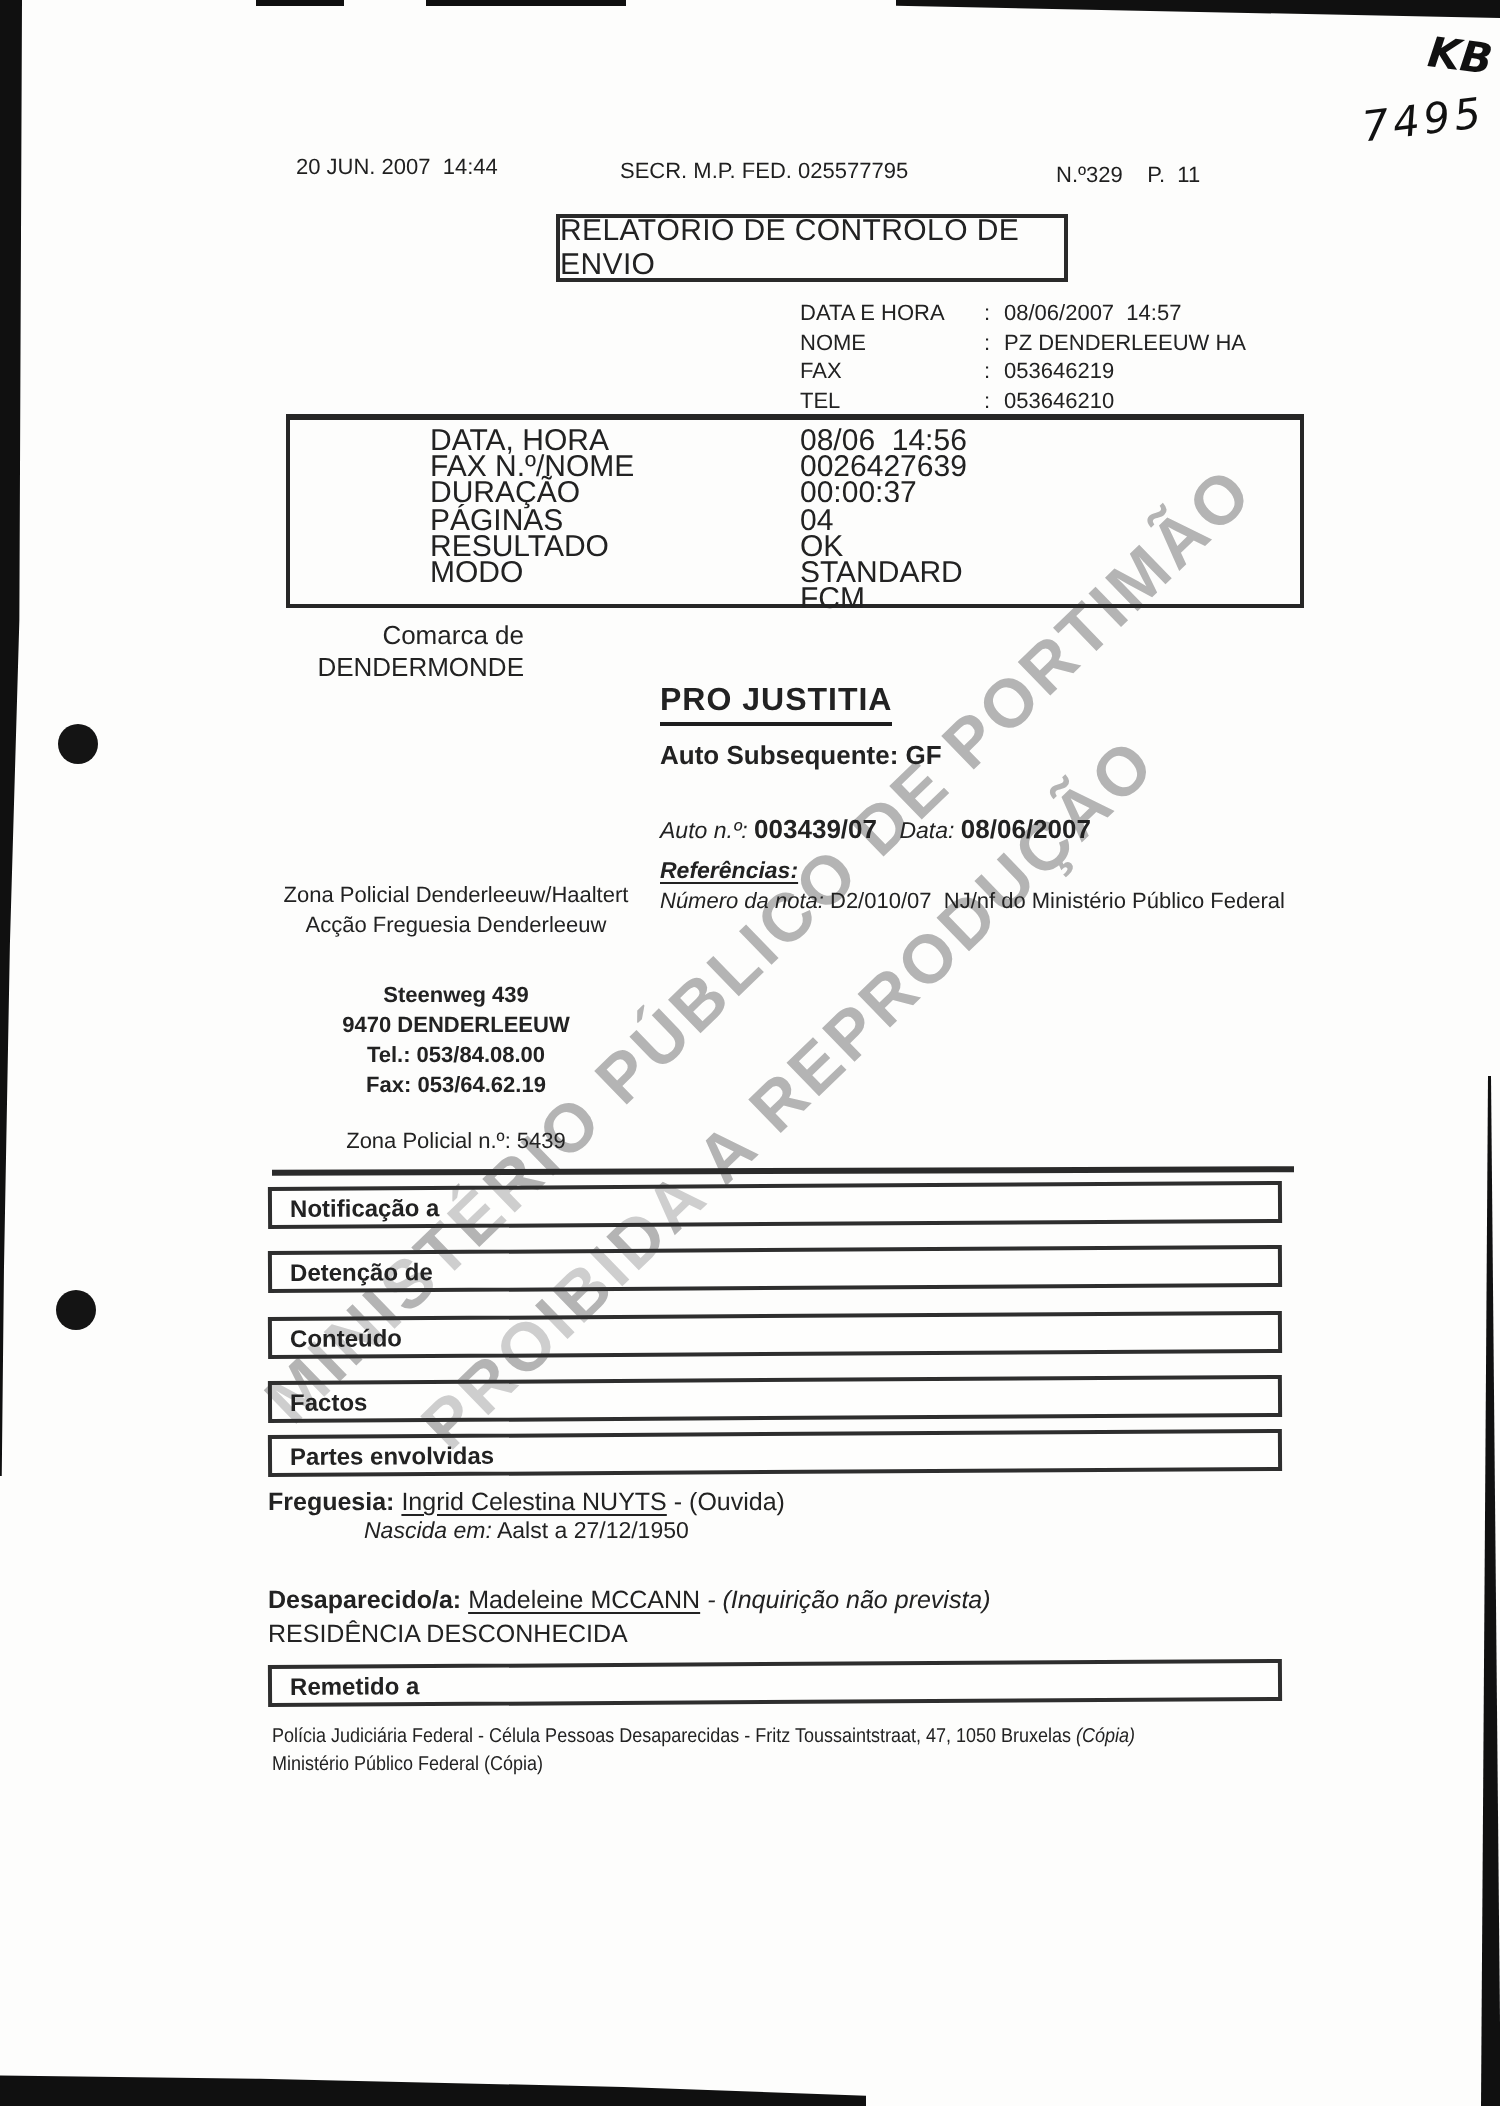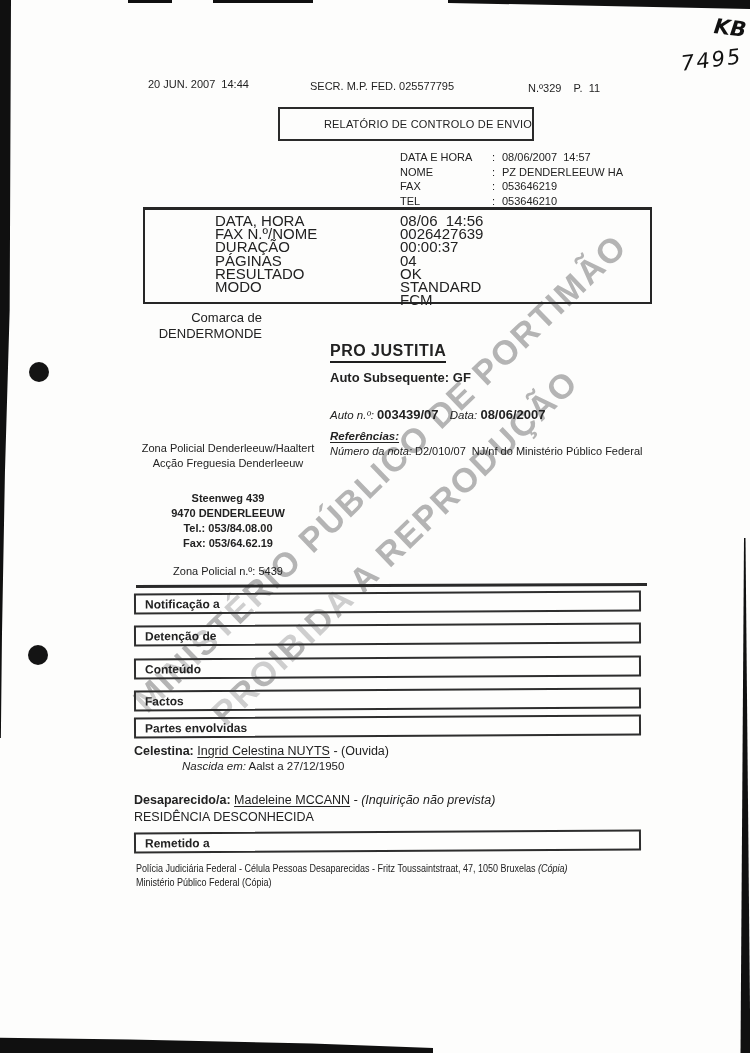--- a/index.html
+++ b/index.html
@@ -36,21 +36,21 @@
   .content{position:absolute;inset:0;z-index:1;}
 
   
   .hdr{font-size:11px;color:#1f1f1f;}
   .hdr-date{left:148px;top:78px;}
   .hdr-center{left:310px;top:80px;}
   .hdr-right{left:528px;top:82px;}
 
   
   .title-box{left:278px;top:107px;width:252px;height:30px;border:2px solid #2a2a2a;
-    display:flex;align-items:center;justify-content:flex-end;font-size:11px;letter-spacing:.2px;}
+    display:flex;align-items:center;justify-content:flex-end;font-size:15px;letter-spacing:.2px;}
   .meta{left:400px;top:150px;font-size:11px;}
   .meta-row{display:flex;line-height:14.6px;}
   .meta-row .lab{width:92px;}
   .meta-row .sep{width:10px;}
   .detail-box{left:143px;top:207px;width:509px;height:97px;border:2px solid #262626;
     border-top-width:3px;box-sizing:border-box;padding-top:4px;font-size:15px;}
   .detail-row{display:flex;line-height:13.2px;padding-left:70px;}
   .detail-row .lab{width:185px;}
 
   
@@ -207,21 +207,21 @@
 
     <div class="abs hr-thick"></div>
     <div class="abs sbox sbox1">Notificação a</div>
     <div class="abs sbox sbox2">Detenção de</div>
     <div class="abs sbox sbox3">Conteúdo</div>
     <div class="abs sbox sbox4">Factos</div>
     <div class="abs sbox sbox5">Partes envolvidas</div>
 
     <div class="abs wit">
       <div>
-        <span class="b">Celestina:</span>
+        <span class="b">Freguesia:</span>
         <span class="u">Ingrid Celestina NUYTS</span>
         <span>- (Ouvida)</span>
       </div>
       <div class="sub indent">
         <span class="it">Nascida em:</span>
         <span>Aalst a 27/12/1950</span>
       </div>
     </div>
 
     <div class="abs miss">

